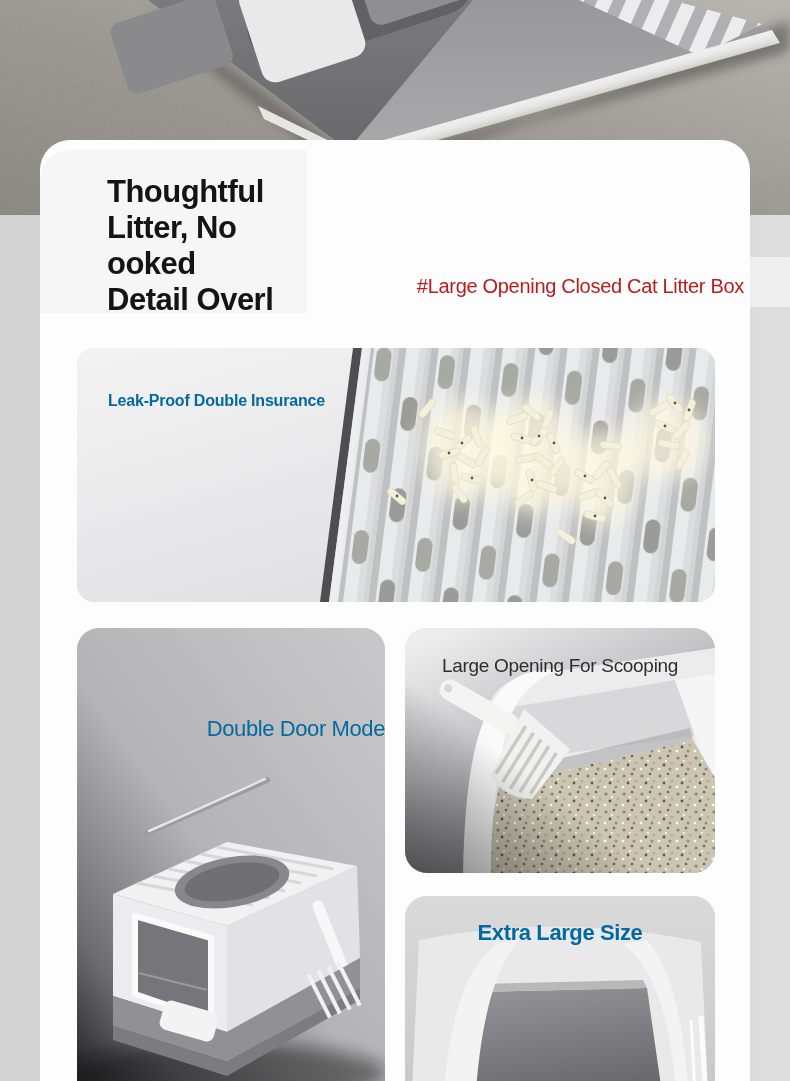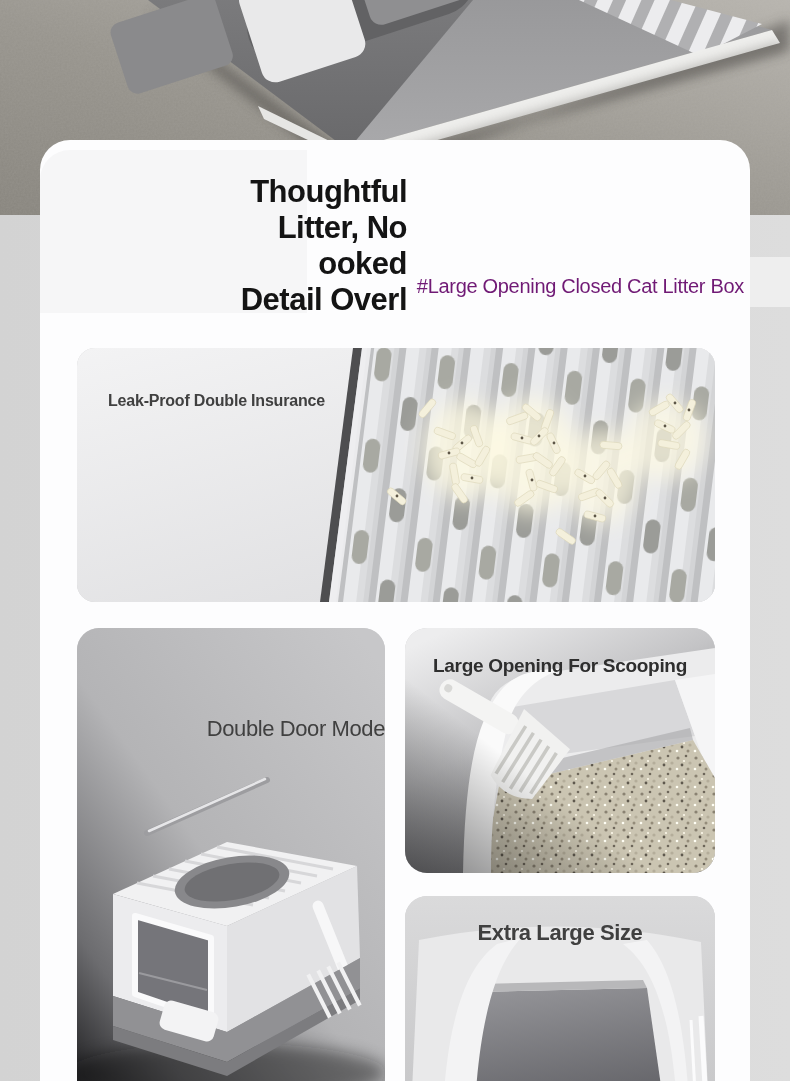--- a/index.html
+++ b/index.html
@@ -28,37 +28,37 @@
   }
   .title-tint {
     left:0; top:10px; width:267px; height:163px;
     background:#f6f6f7; border-radius:30px 0 0 0;
   }
   .page-title {
     left:67px; top:34px; width:300px;
     font-size:31px; line-height:36px; font-weight:700;
     letter-spacing:-0.5px; color:#141414;
   }
-  .page-title span { display:block;text-align:right; }
+  .page-title span { display:block; }
   .hashtag {
     right:6px; top:135px; width:420px; text-align:right;
-    font-size:20px; letter-spacing:-0.3px; color:#701a75; font-weight:400;
+    font-size:20px; letter-spacing:-0.3px; color:#b91c1c; font-weight:400;
   }
 
   .feature-card { overflow:hidden; background:#cfcfd1; }
   .feature-card svg { display:block; width:100%; height:100%; }
   .leak-panel   { left:37px;  top:208px; width:638px; height:254px; border-radius:18px; }
   .card-double  { left:37px;  top:488px; width:308px; height:500px; border-radius:22px; }
   .card-scoop   { left:365px; top:488px; width:310px; height:245px; border-radius:22px; }
   .card-size    { left:365px; top:756px; width:310px; height:260px; border-radius:22px; }
 
-  .feature-label { position:absolute; color:#404040; white-space:nowrap; }
+  .feature-label { position:absolute; color:#0369a1; white-space:nowrap; }
   .leak-label   { left:31px; top:44px; font-size:16px; font-weight:700; letter-spacing:-0.2px; }
   .double-label { left:0; top:88px; width:100%; text-align:right; font-size:22px; font-weight:400; letter-spacing:-0.4px; }
-  .scoop-label  { left:0; top:27px; width:100%; text-align:center; font-size:19px; font-weight:700; letter-spacing:-0.3px; color:#2e2e2e; }
+  .scoop-label  { left:0; top:27px; width:100%; text-align:center; font-size:19px; font-weight:400; letter-spacing:-0.3px; color:#2e2e2e; }
   .size-label   { left:0; top:24px; width:100%; text-align:center; font-size:22px; font-weight:700; letter-spacing:-0.4px; }
 
   .pel { fill:#f4f0dc; stroke:#dcd6b8; stroke-width:0.6; }
   .dot { fill:#5e5748; }
 </style>
 </head>
 <body>
 
 <div class="page">
 

